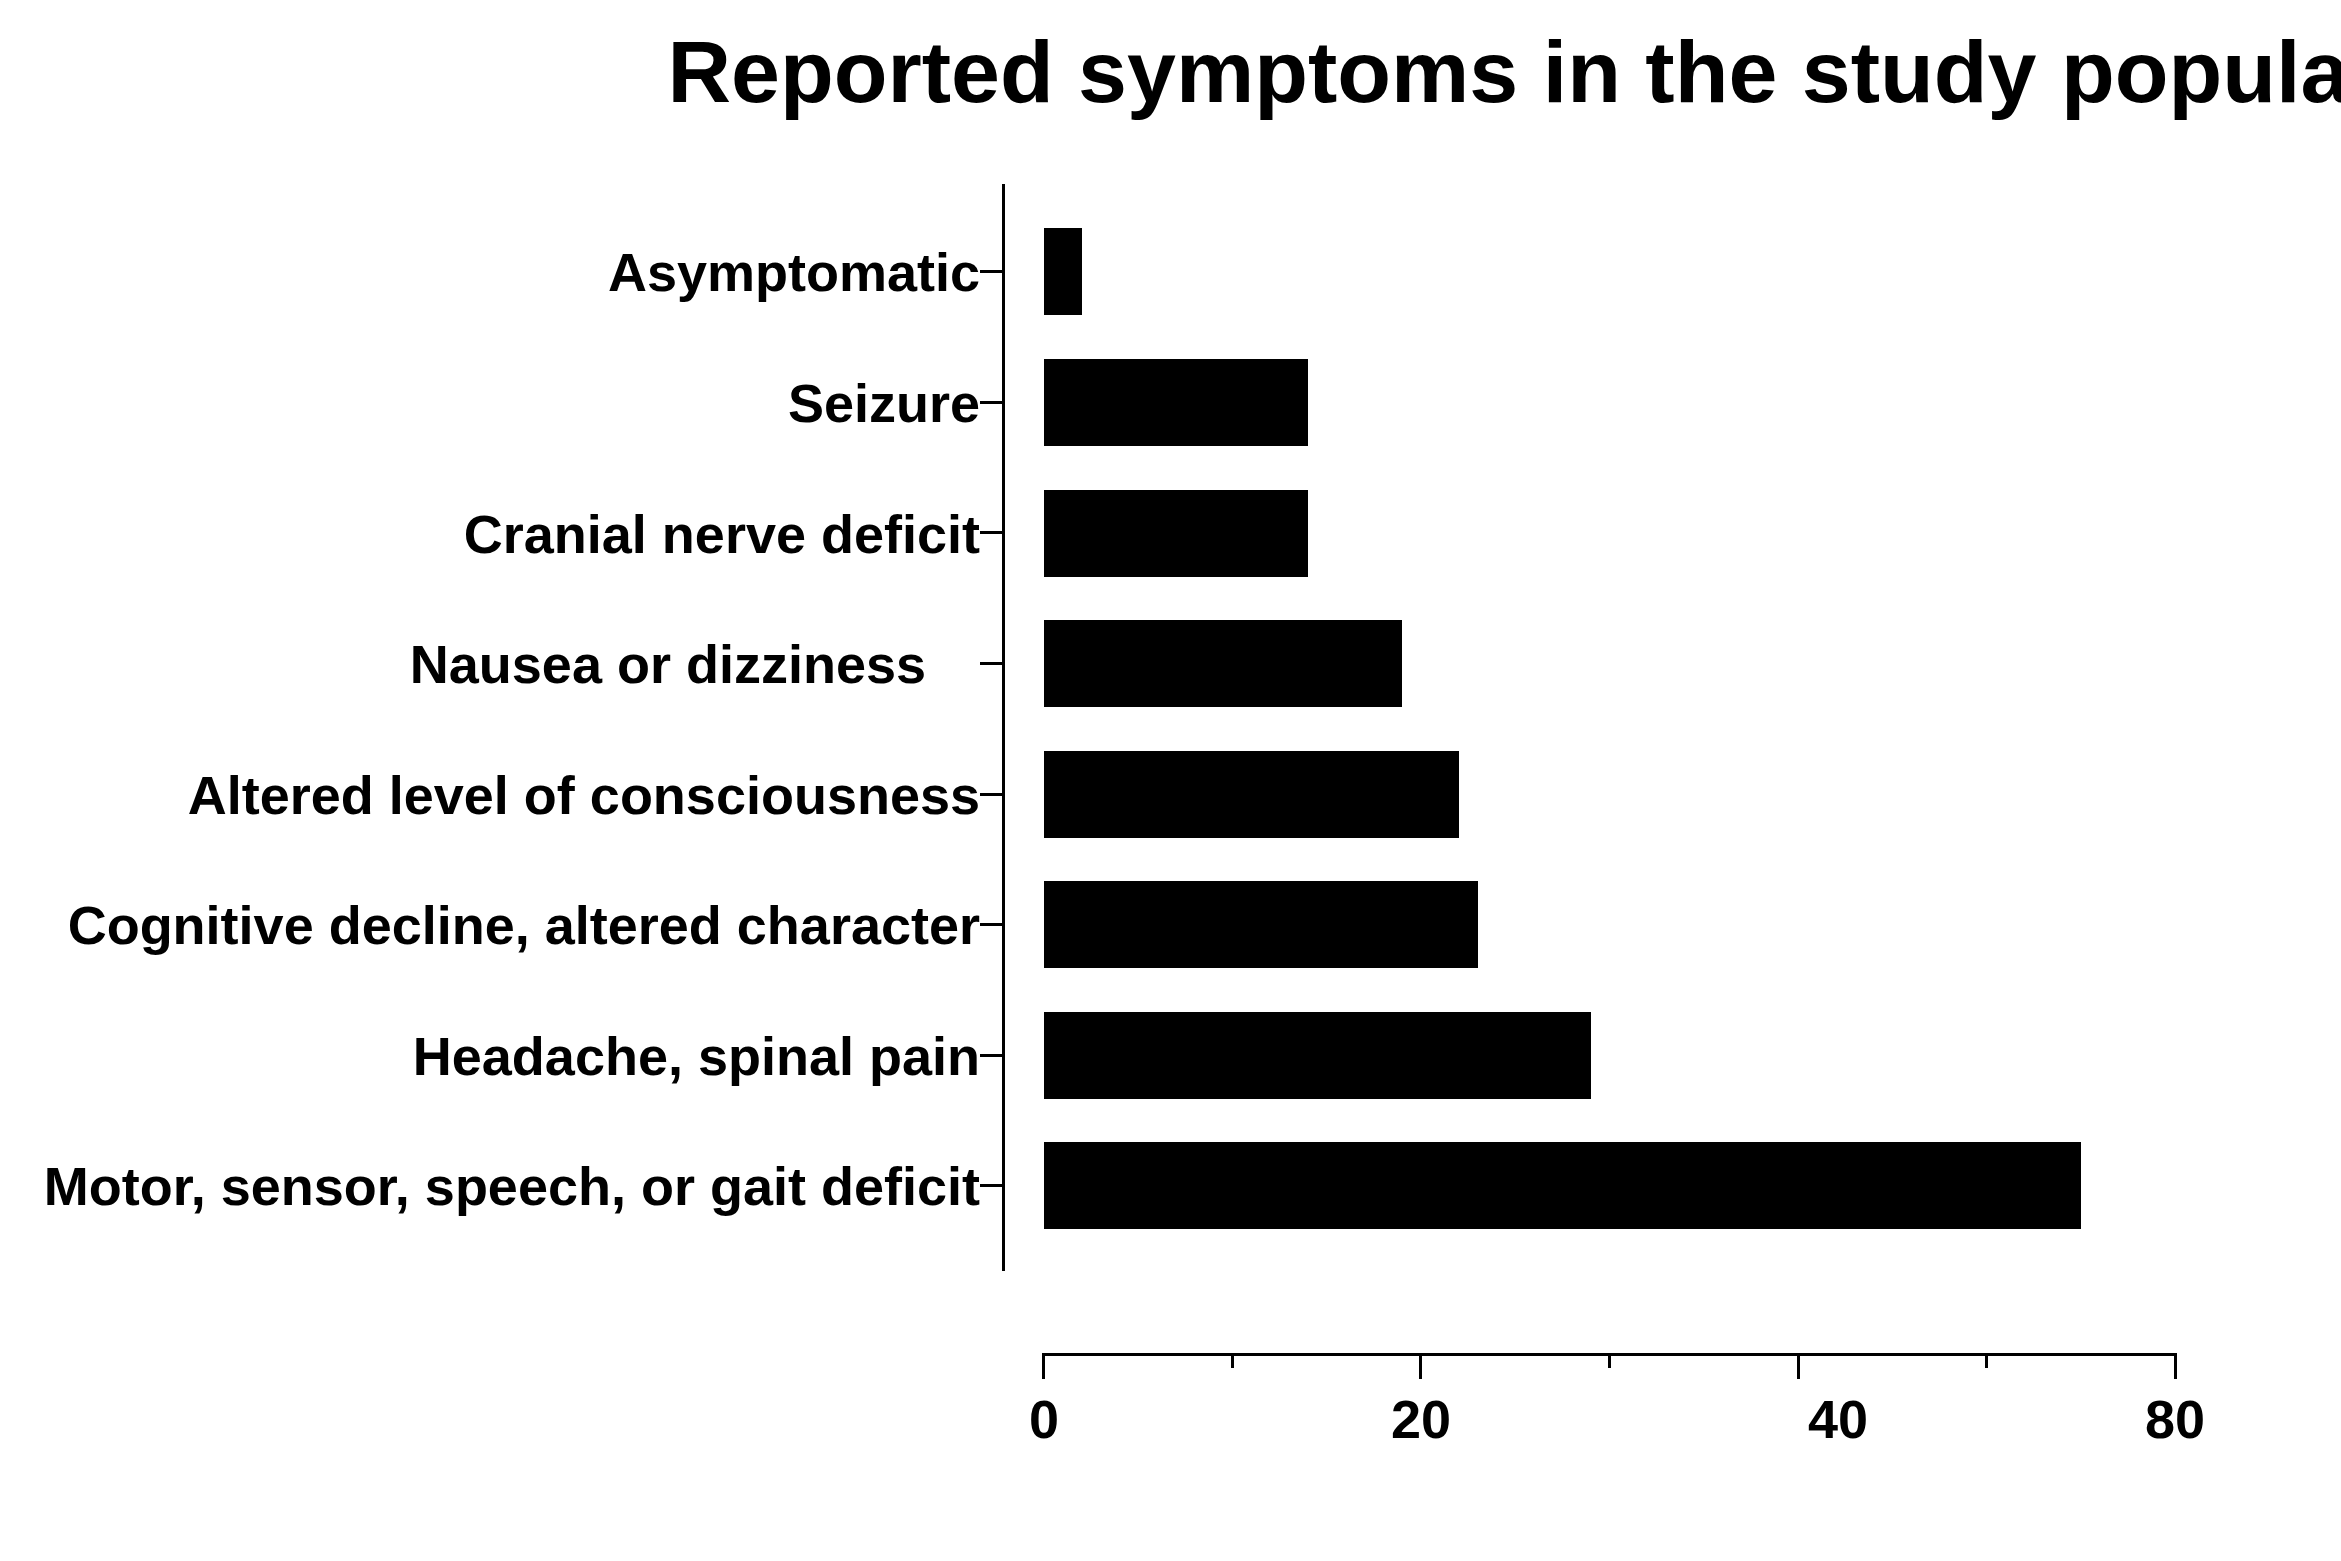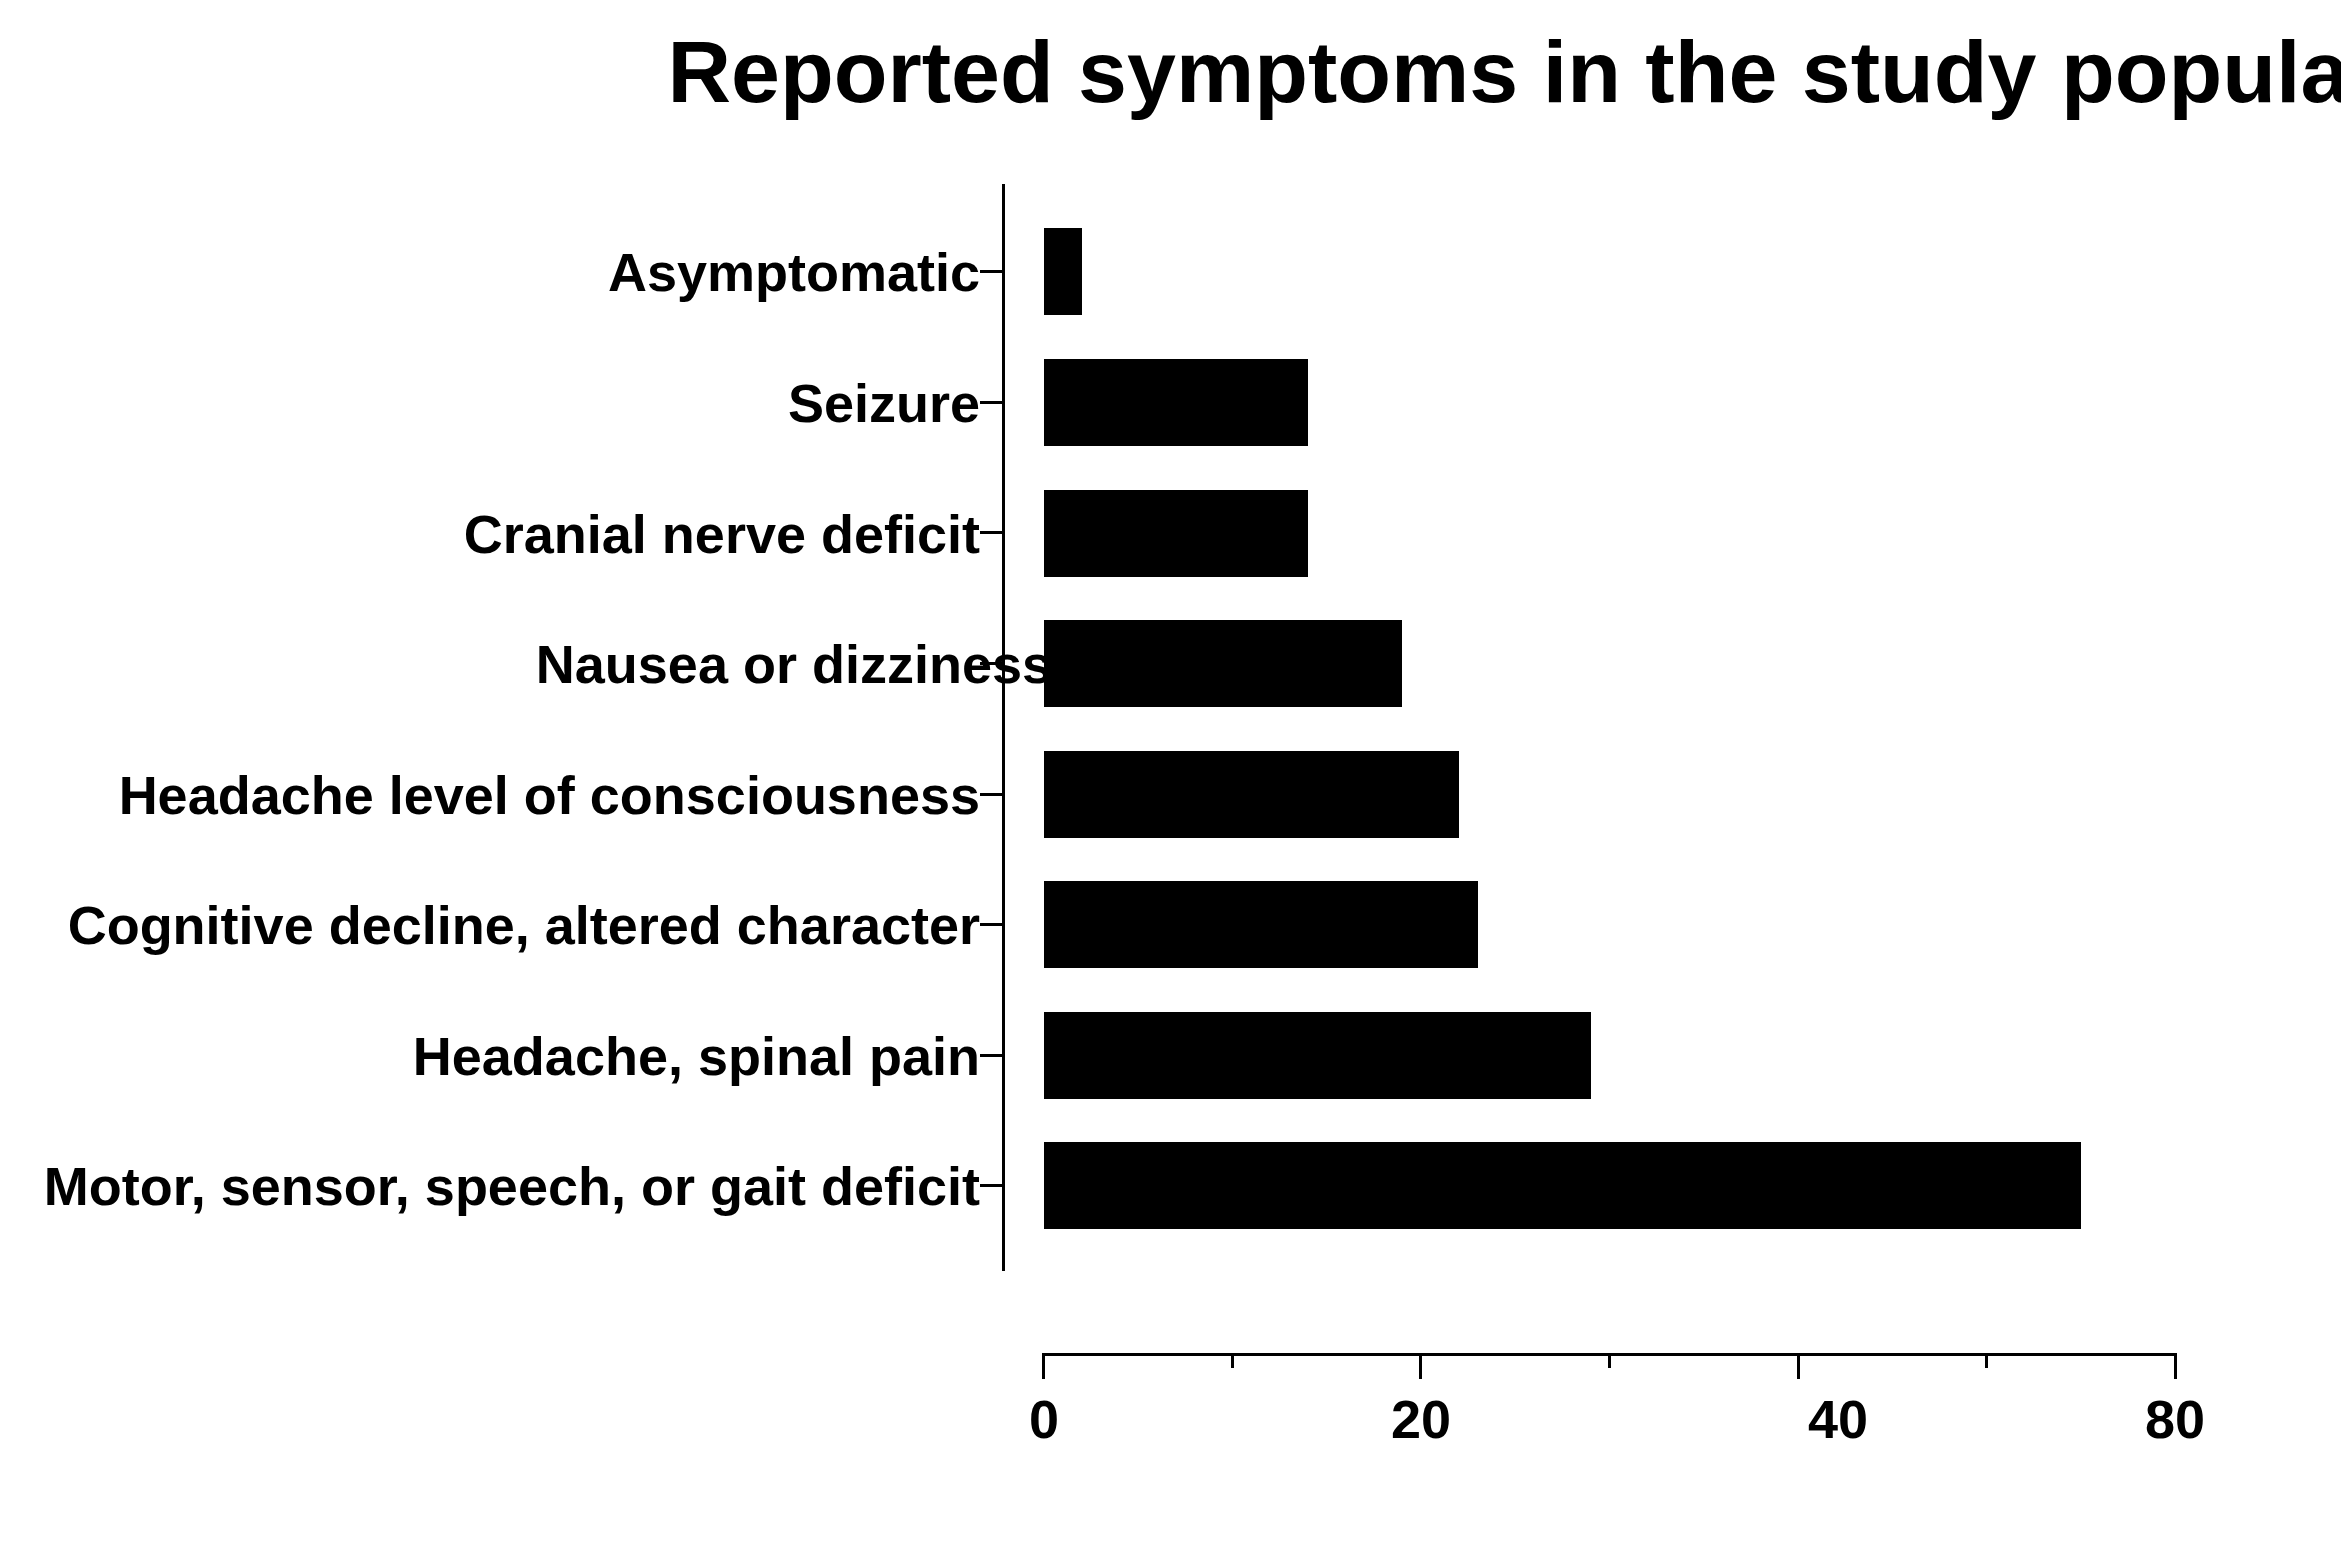--- a/index.html
+++ b/index.html
@@ -45,24 +45,24 @@
     <div id="bars-group">
         <div class="abs cat-label" style="right: 1362px; top: 228px; height: 87px; left: 0px;">Asymptomatic</div>
         <div class="abs y-tick" style="left: 980px; top: 270px; width: 23.6px; height: 3.3px;"></div>
         <div class="abs bar" style="left: 1044px; top: 228px; width: 38px; height: 87px; background: rgb(0, 0, 0);"></div>
         <div class="abs cat-label" style="right: 1362px; top: 359px; height: 87px; left: 0px;">Seizure</div>
         <div class="abs y-tick" style="left: 980px; top: 401px; width: 23.6px; height: 3.3px;"></div>
         <div class="abs bar" style="left: 1044px; top: 359px; width: 264px; height: 87px; background: rgb(0, 0, 0);"></div>
         <div class="abs cat-label" style="right: 1362px; top: 490px; height: 87px; left: 0px; padding-left: 8px;">Cranial nerve deficit</div>
         <div class="abs y-tick" style="left: 980px; top: 531px; width: 23.6px; height: 3.3px;"></div>
         <div class="abs bar" style="left: 1044px; top: 490px; width: 264px; height: 87px; background: rgb(0, 0, 0);"></div>
-        <div class="abs cat-label" style="right: 1290px; top: 620px; height: 87px; left: 0px;">Nausea or dizziness</div>
+        <div class="abs cat-label" style="right: 1416px; top: 620px; height: 87px; left: 0px;">Nausea or dizziness</div>
         <div class="abs y-tick" style="left: 980px; top: 662px; width: 23.6px; height: 3.3px;"></div>
         <div class="abs bar" style="left: 1044px; top: 620px; width: 358px; height: 87px; background: rgb(0, 0, 0);"></div>
-        <div class="abs cat-label" style="right: 1362px; top: 751px; height: 87px; left: 0px;">Headache level of consciousness</div>
+        <div class="abs cat-label" style="right: 1362px; top: 751px; height: 87px; left: 0px;">Altered level of consciousness</div>
         <div class="abs y-tick" style="left: 980px; top: 793px; width: 23.6px; height: 3.3px;"></div>
         <div class="abs bar" style="left: 1044px; top: 751px; width: 415px; height: 87px; background: rgb(0, 0, 0);"></div>
         <div class="abs cat-label" style="right: 1362px; top: 881px; height: 87px; left: 0px;">Cognitive decline, altered character</div>
         <div class="abs y-tick" style="left: 980px; top: 923px; width: 23.6px; height: 3.3px;"></div>
         <div class="abs bar" style="left: 1044px; top: 881px; width: 434px; height: 87px; background: rgb(0, 0, 0);"></div>
         <div class="abs cat-label" style="right: 1362px; top: 1012px; height: 87px; left: 0px;">Headache, spinal pain</div>
         <div class="abs y-tick" style="left: 980px; top: 1054px; width: 23.6px; height: 3.3px;"></div>
         <div class="abs bar" style="left: 1044px; top: 1012px; width: 547px; height: 87px; background: rgb(0, 0, 0);"></div>
         <div class="abs cat-label" style="right: 1362px; top: 1142px; height: 87px; left: 0px; padding-left: 29px;">Motor, sensor, speech, or gait deficit</div>
         <div class="abs y-tick" style="left: 980px; top: 1184px; width: 23.6px; height: 3.3px;"></div>

